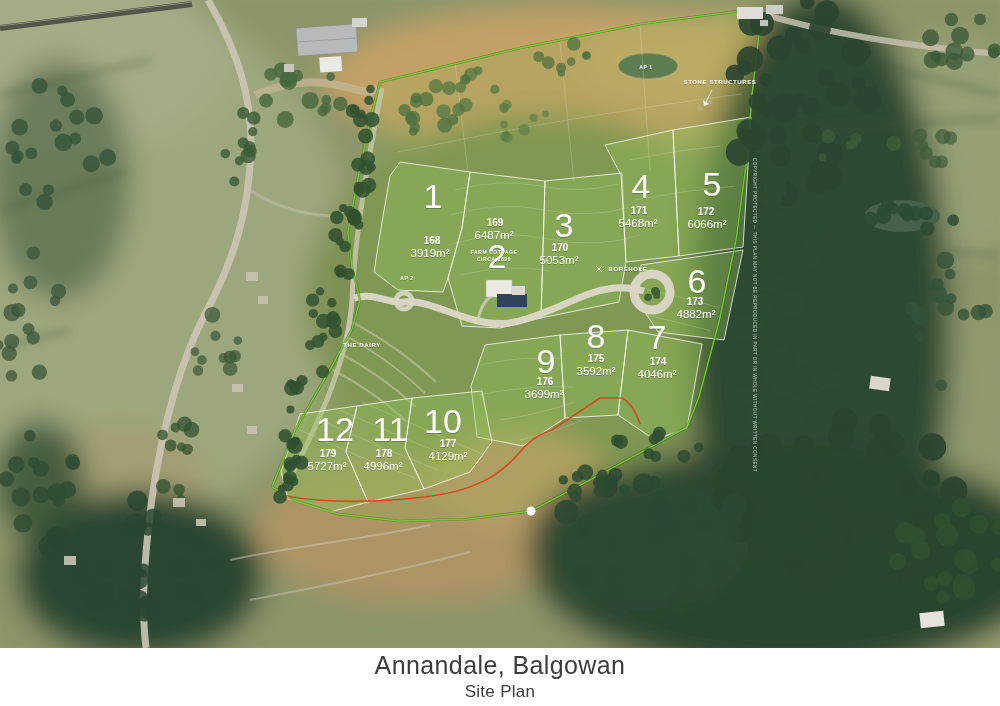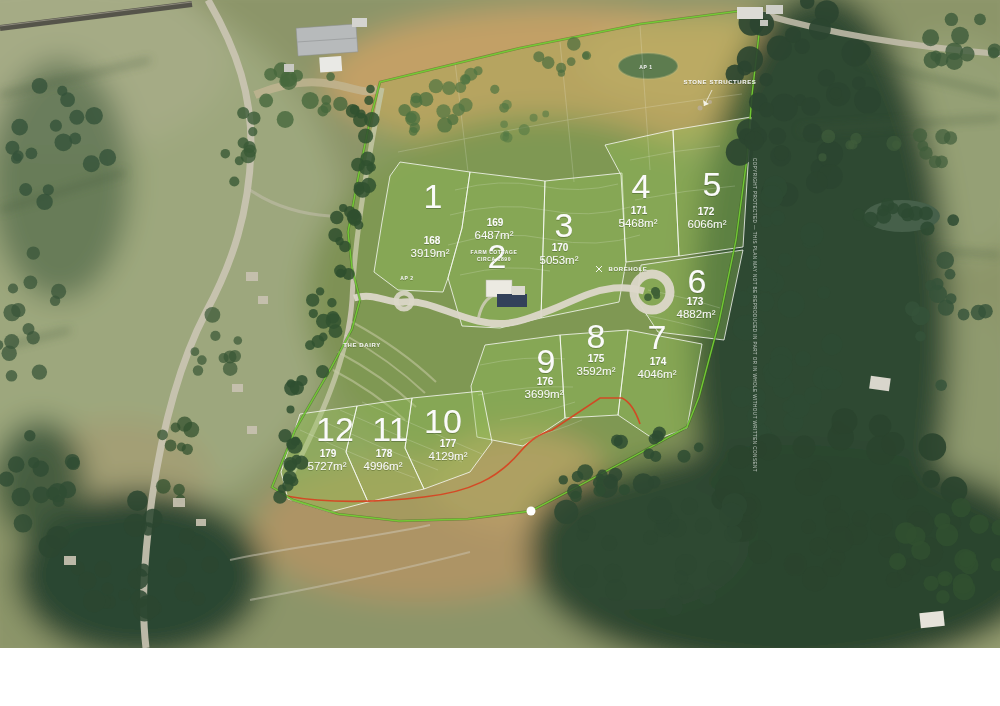--- a/index.html
+++ b/index.html
@@ -708,13 +708,17 @@
             <text class="map-label" x="646" y="69" font-size="5">AP 1</text>
             <text class="map-label" x="407" y="280" font-size="5">AP 2</text>
             <text class="map-label" x="494" y="254" font-size="5">FARM COTTAGE</text>
             <text class="map-label" x="494" y="261" font-size="5">CIRCA 1890</text>
           </g>
         <text class="copyright" transform="translate(753 158) rotate(90)">COPYRIGHT PROTECTED — THIS PLAN MAY NOT BE REPRODUCED IN PART OR IN WHOLE WITHOUT WRITTEN CONSENT</text>
       </g>
     </svg>
   </div>
 
+  <div class="caption">
+    <div class="title">Annandale, Balgowan</div>
+    <div class="subtitle">Site Plan</div>
+  </div>
 </div>
 
 </body></html>

